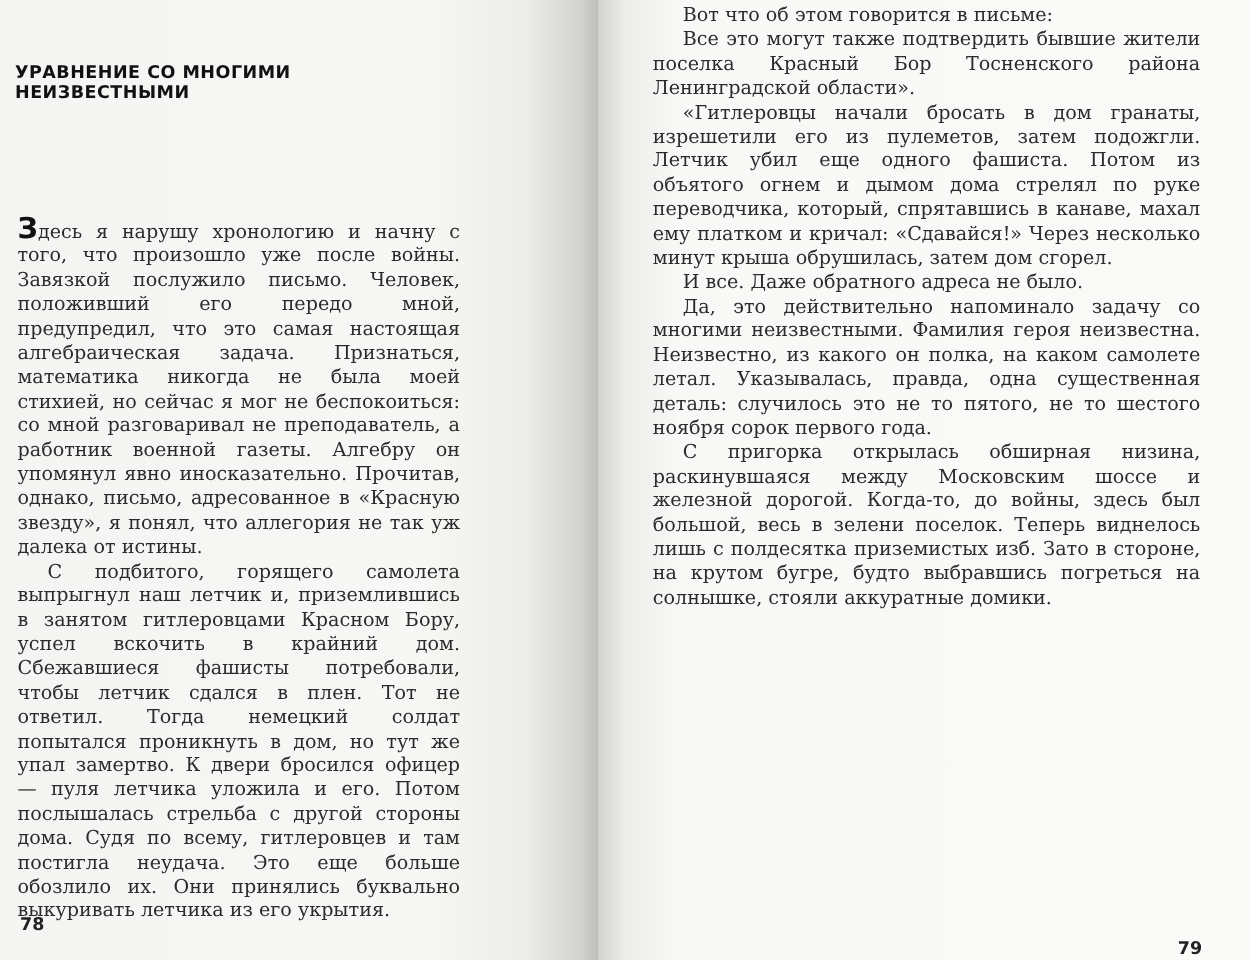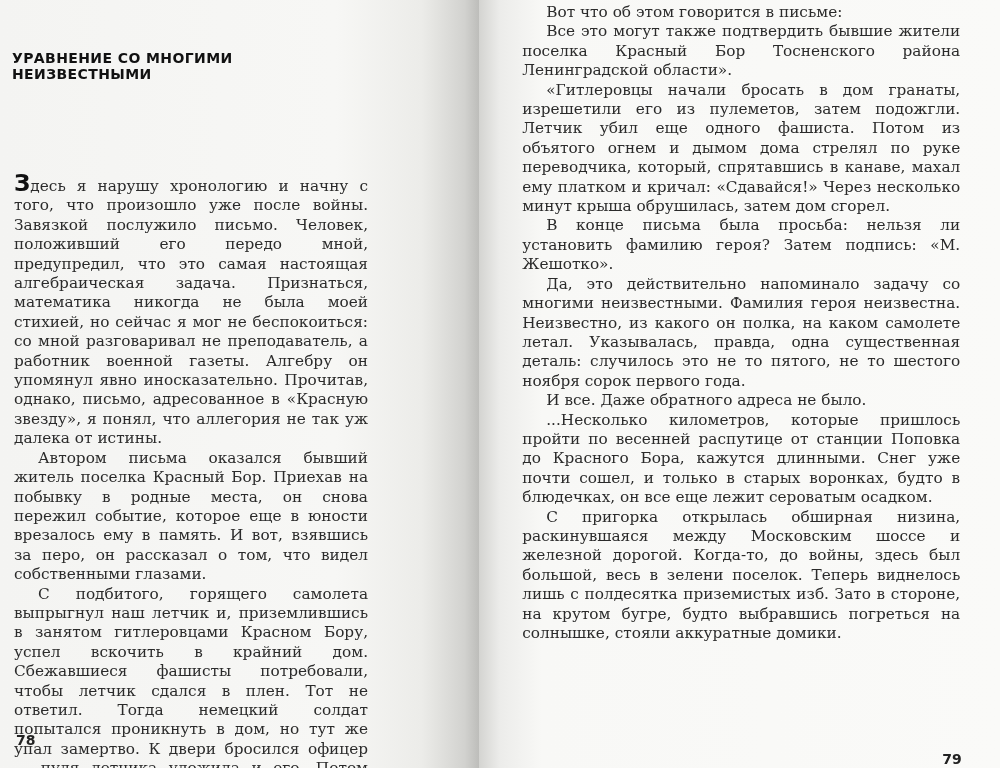--- a/index.html
+++ b/index.html
@@ -47,34 +47,31 @@
 </style>
 </head>
 <body>
 
 <div class="spread">
 
   <div class="page page-left">
     <div class="chapter-title">Уравнение со многими неизвестными</div>
     <div class="text-col">
       <p class="first"><span class="drop-cap">З</span><span>десь я нарушу хронологию и начну с того, что произошло уже после войны. Завязкой послужило письмо. Человек, положивший его передо мной, предупредил, что это самая настоящая алгебраическая задача. Признаться, математика никогда не была моей стихией, но сейчас я мог не беспокоиться: со мной разговаривал не преподаватель, а работник военной газеты. Алгебру он упомянул явно иносказательно. Прочитав, однако, письмо, адресованное в «Красную звезду», я понял, что аллегория не так уж далека от истины.</span></p>
-      <p>Автором письма оказался бывший житель поселка Красный Бор. Приехав на побывку в родные места, он снова пережил событие, которое еще в юности врезалось ему в память. И вот, взявшись за перо, он рассказал о том, что видел собственными глазами.</p>
       <p>С подбитого, горящего самолета выпрыгнул наш летчик и, приземлившись в занятом гитлеровцами Красном Бору, успел вскочить в крайний дом. Сбежавшиеся фашисты потребовали, чтобы летчик сдался в плен. Тот не ответил. Тогда немецкий солдат попытался проникнуть в дом, но тут же упал замертво. К двери бросился офицер — пуля летчика уложила и его. Потом послышалась стрельба с другой стороны дома. Судя по всему, гитлеровцев и там постигла неудача. Это еще больше обозлило их. Они принялись буквально выкуривать летчика из его укрытия.</p>
     </div>
     <div class="folio">78</div>
   </div>
 
   <div class="page page-right">
     <div class="text-col">
       <p>Вот что об этом говорится в письме:</p>
       <p>Все это могут также подтвердить бывшие жители поселка Красный Бор Тосненского района Ленинградской области».</p>
       <p>«Гитлеровцы начали бросать в дом гранаты, изрешетили его из пулеметов, затем подожгли. Летчик убил еще одного фашиста. Потом из объятого огнем и дымом дома стрелял по руке переводчика, который, спрятавшись в канаве, махал ему платком и кричал: «Сдавайся!» Через несколько минут крыша обрушилась, затем дом сгорел.</p>
-      <p>В конце письма была просьба: нельзя ли установить фамилию героя? Затем подпись: «М. Жешотко».</p>
+      <p>И все. Даже обратного адреса не было.</p>
       <p>Да, это действительно напоминало задачу со многими неизвестными. Фамилия героя неизвестна. Неизвестно, из какого он полка, на каком самолете летал. Указывалась, правда, одна существенная деталь: случилось это не то пятого, не то шестого ноября сорок первого года.</p>
-      <p>И все. Даже обратного адреса не было.</p>
-      <p>...Несколько километров, которые пришлось пройти по весенней распутице от станции Поповка до Красного Бора, кажутся длинными. Снег уже почти сошел, и только в старых воронках, будто в блюдечках, он все еще лежит сероватым осадком.</p>
       <p>С пригорка открылась обширная низина, раскинувшаяся между Московским шоссе и железной дорогой. Когда-то, до войны, здесь был большой, весь в зелени поселок. Теперь виднелось лишь с полдесятка приземистых изб. Зато в стороне, на крутом бугре, будто выбравшись погреться на солнышке, стояли аккуратные домики.</p>
 
     </div>
     <div class="folio">79</div>
   </div>
 
 </div>
 
 </body></html>

